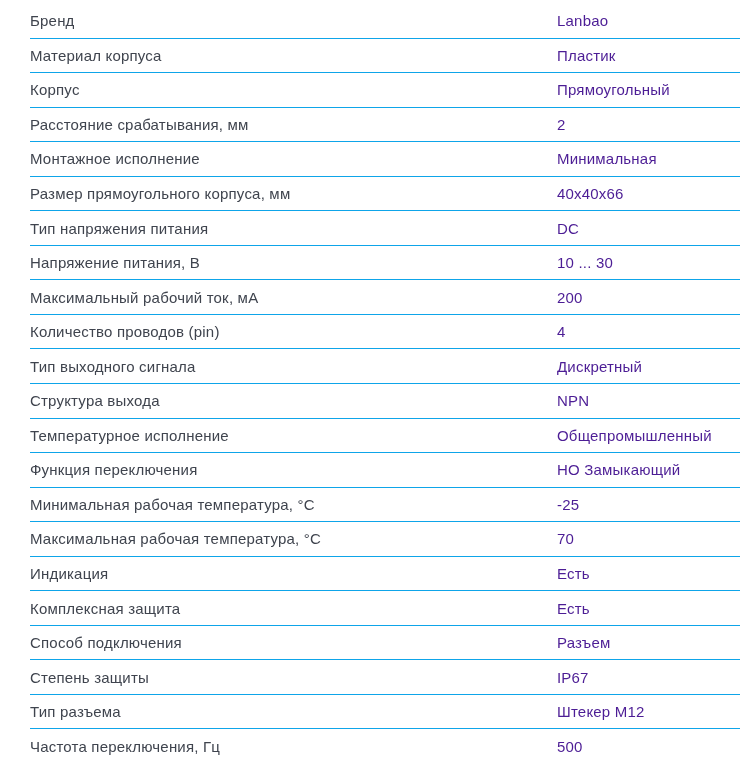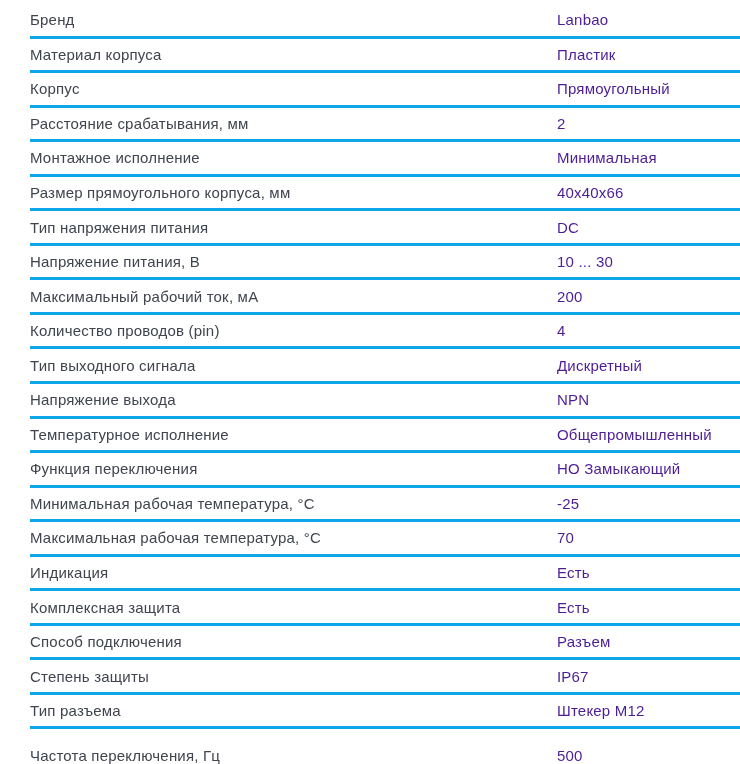--- a/index.html
+++ b/index.html
@@ -12,25 +12,24 @@
   }
   .spec-table {
     margin-left: 30px;
     width: 710px;
     padding-top: 4px;
   }
   .spec-row {
     display: flex;
     align-items: center;
     height: 34.55px;
-    border-bottom: 3px solid #0ea5e9;
+    border-bottom: 1px solid #0ea5e9;
   }
   .spec-row:last-child {
     border-bottom: none;
-    align-items: flex-end;
   }
   .spec-label {
     width: 527px;
     flex-shrink: 0;
     font-size: 15px;
     letter-spacing: 0.2px;
     color: #3f444e;
   }
   .spec-value {
     flex: 1;
@@ -92,21 +91,21 @@
     <div class="spec-label">Количество проводов (pin)</div>
     <div class="spec-value">4</div>
   </div>
 
   <div class="spec-row">
     <div class="spec-label">Тип выходного сигнала</div>
     <div class="spec-value">Дискретный</div>
   </div>
 
   <div class="spec-row">
-    <div class="spec-label">Напряжение выхода</div>
+    <div class="spec-label">Структура выхода</div>
     <div class="spec-value">NPN</div>
   </div>
 
   <div class="spec-row">
     <div class="spec-label">Температурное исполнение</div>
     <div class="spec-value">Общепромышленный</div>
   </div>
 
   <div class="spec-row">
     <div class="spec-label">Функция переключения</div>

